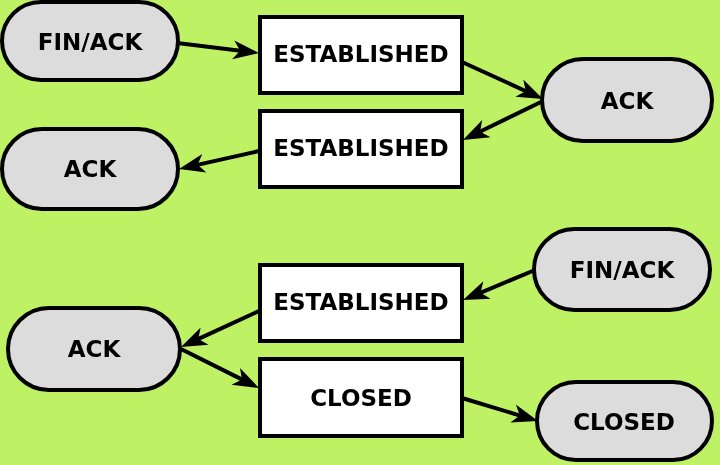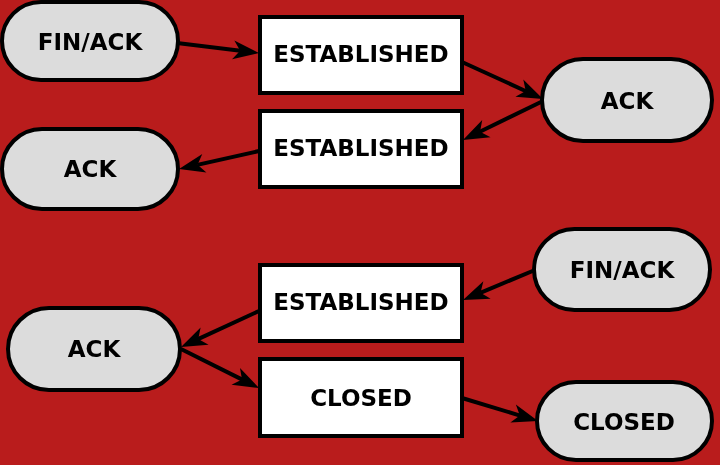--- a/index.html
+++ b/index.html
@@ -10,21 +10,21 @@
   body {
     width: 720px;
     height: 465px;
     overflow: hidden;
     font-family: "DejaVu Sans", "Liberation Sans", sans-serif;
   }
   #diagram-root {
     position: relative;
     width: 720px;
     height: 465px;
-    background: #b91c1c;
+    background: #bef264;
   }
   svg#tcp-diagram {
     display: block;
     width: 720px;
     height: 465px;
   }
   .node-shape-pill {
     fill: #dcdcdc;
     stroke: #000000;
     stroke-width: 4;

